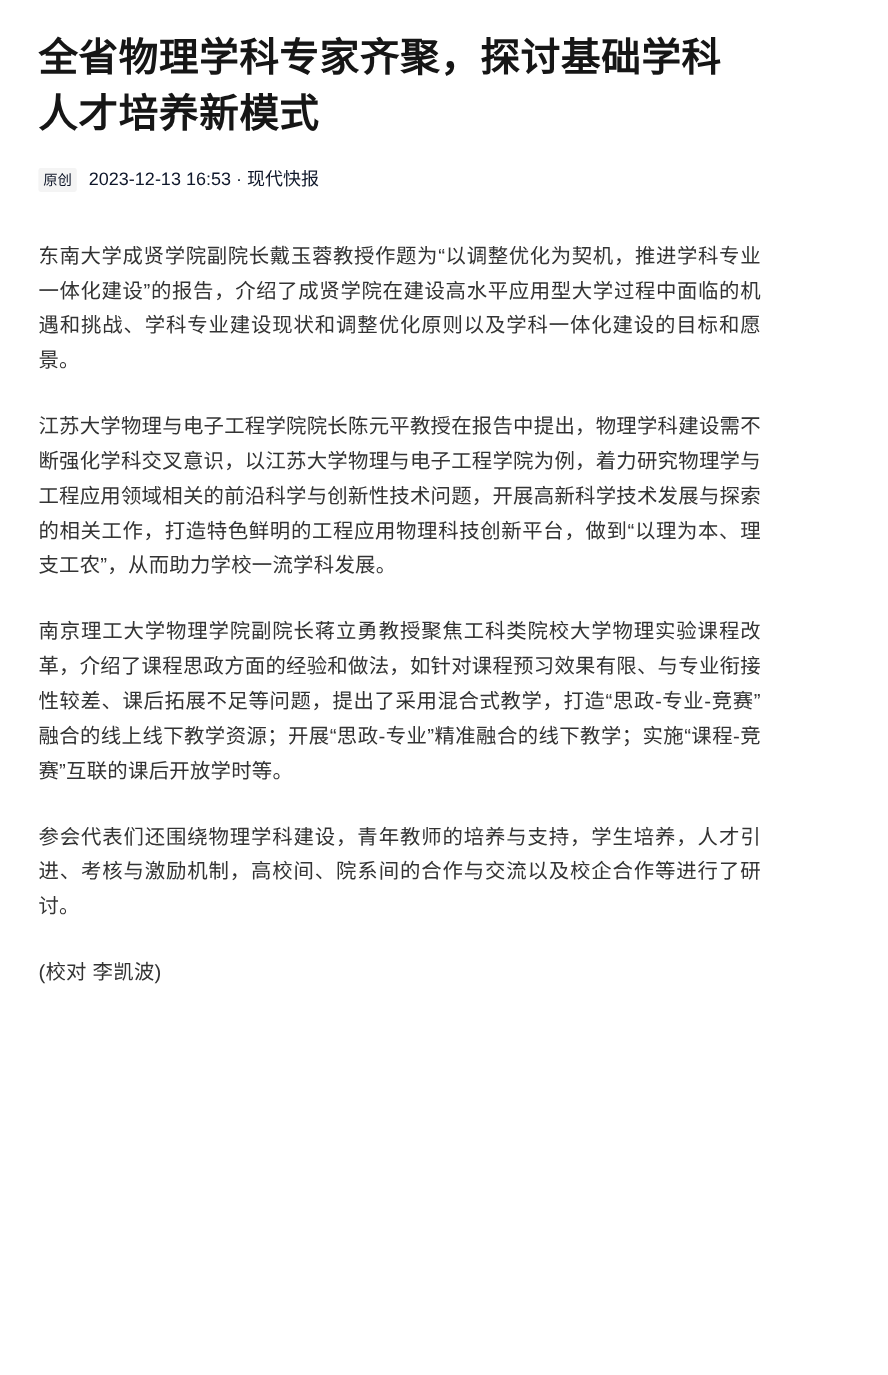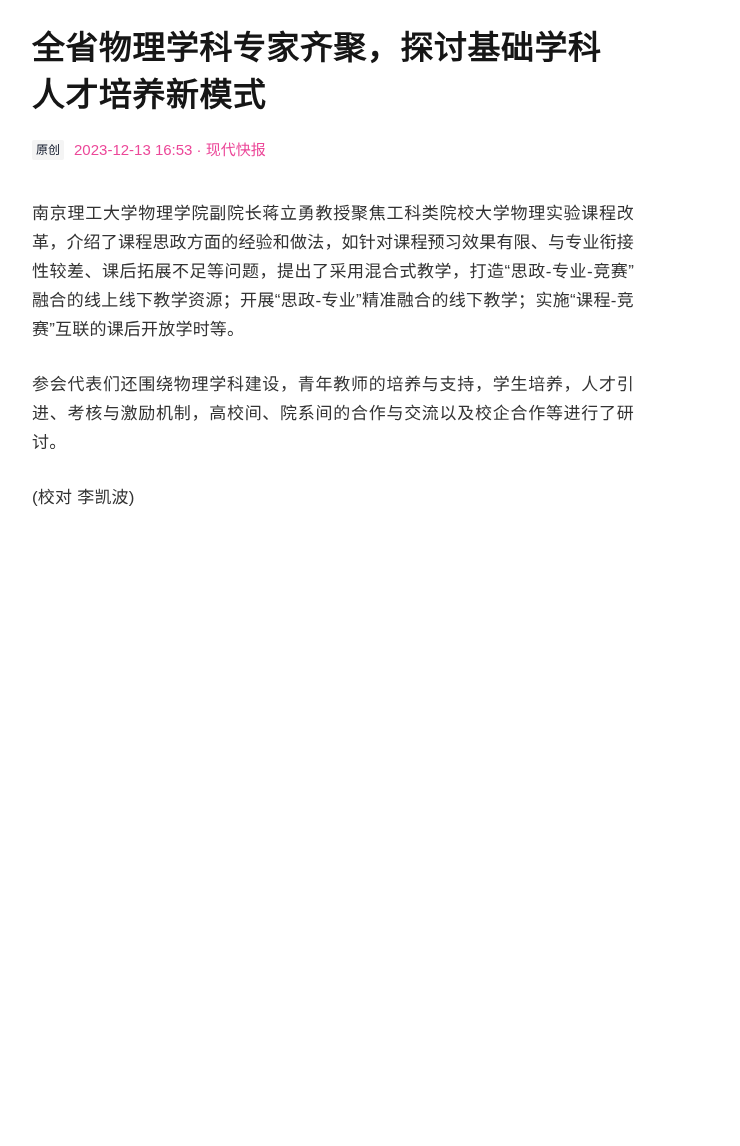--- a/index.html
+++ b/index.html
@@ -36,21 +36,21 @@
     background: #f4f4f4;
     color: #0f172a;
     font-size: 12px;
     line-height: 16px;
     padding: 2px 4px;
     border-radius: 2px;
     margin-right: 10px;
     flex: none;
   }
   .dateline {
-    color: #ec4899;
+    color: #0f172a;
     font-size: 15px;
     line-height: 21px;
   }
   .article-body p {
     font-size: 17px;
     line-height: 29px;
     color: #333333;
     margin: 0 0 26px 0;
     text-align: justify;
     letter-spacing: 0.2px;
@@ -65,18 +65,20 @@
 <div class="page">
 
   <h1 class="article-title">全省物理学科专家齐聚，探讨基础学科人才培养新模式</h1>
 
   <div class="meta-row">
     <span class="badge-original">原创</span>
     <span class="dateline">2023-12-13 16:53 · 现代快报</span>
   </div>
 
   <div class="article-body">
+    <p>东南大学成贤学院副院长戴玉蓉教授作题为“以调整优化为契机，推进学科专业一体化建设”的报告，介绍了成贤学院在建设高水平应用型大学过程中面临的机遇和挑战、学科专业建设现状和调整优化原则以及学科一体化建设的目标和愿景。</p>
+    <p>江苏大学物理与电子工程学院院长陈元平教授在报告中提出，物理学科建设需不断强化学科交叉意识，以江苏大学物理与电子工程学院为例，着力研究物理学与工程应用领域相关的前沿科学与创新性技术问题，开展高新科学技术发展与探索的相关工作，打造特色鲜明的工程应用物理科技创新平台，做到“以理为本、理支工农”，从而助力学校一流学科发展。</p>
     <p>南京理工大学物理学院副院长蒋立勇教授聚焦工科类院校大学物理实验课程改革，介绍了课程思政方面的经验和做法，如针对课程预习效果有限、与专业衔接性较差、课后拓展不足等问题，提出了采用混合式教学，打造“思政-专业-竞赛”融合的线上线下教学资源；开展“思政-专业”精准融合的线下教学；实施“课程-竞赛”互联的课后开放学时等。</p>
     <p>参会代表们还围绕物理学科建设，青年教师的培养与支持，学生培养，人才引进、考核与激励机制，高校间、院系间的合作与交流以及校企合作等进行了研讨。</p>
     <p>(校对 李凯波)</p>
   </div>
 
 </div>
 
 </body></html>

